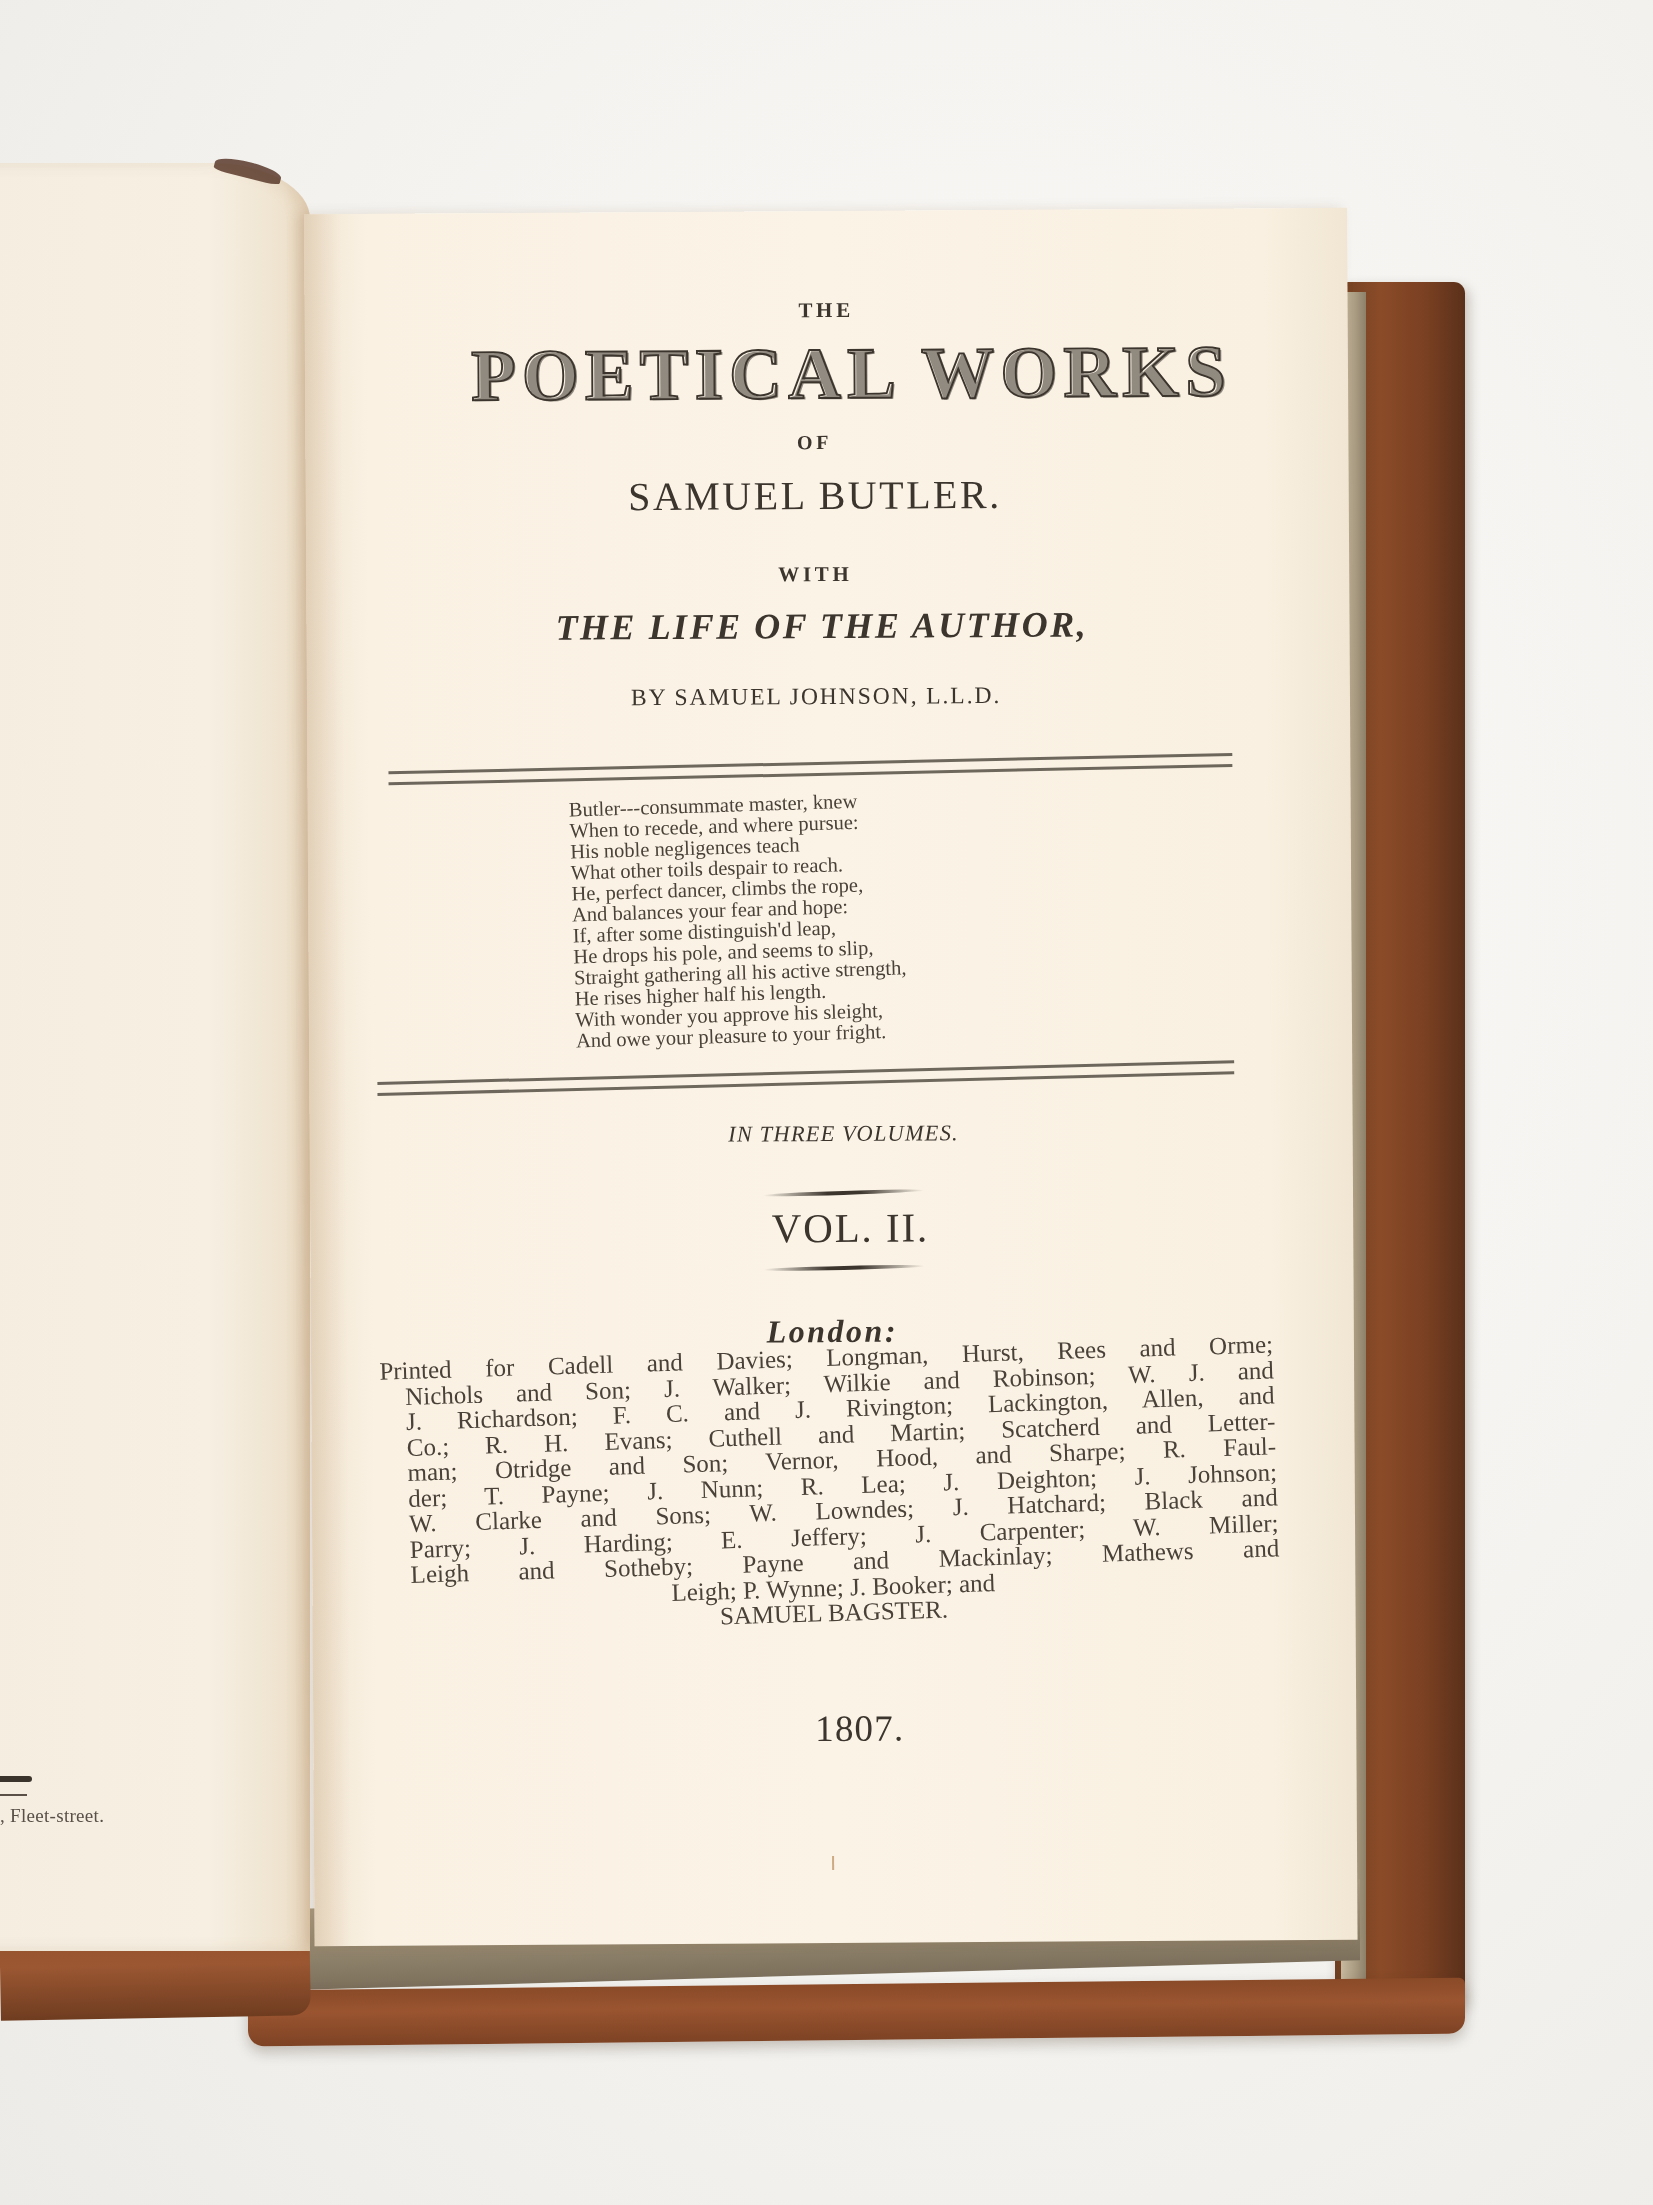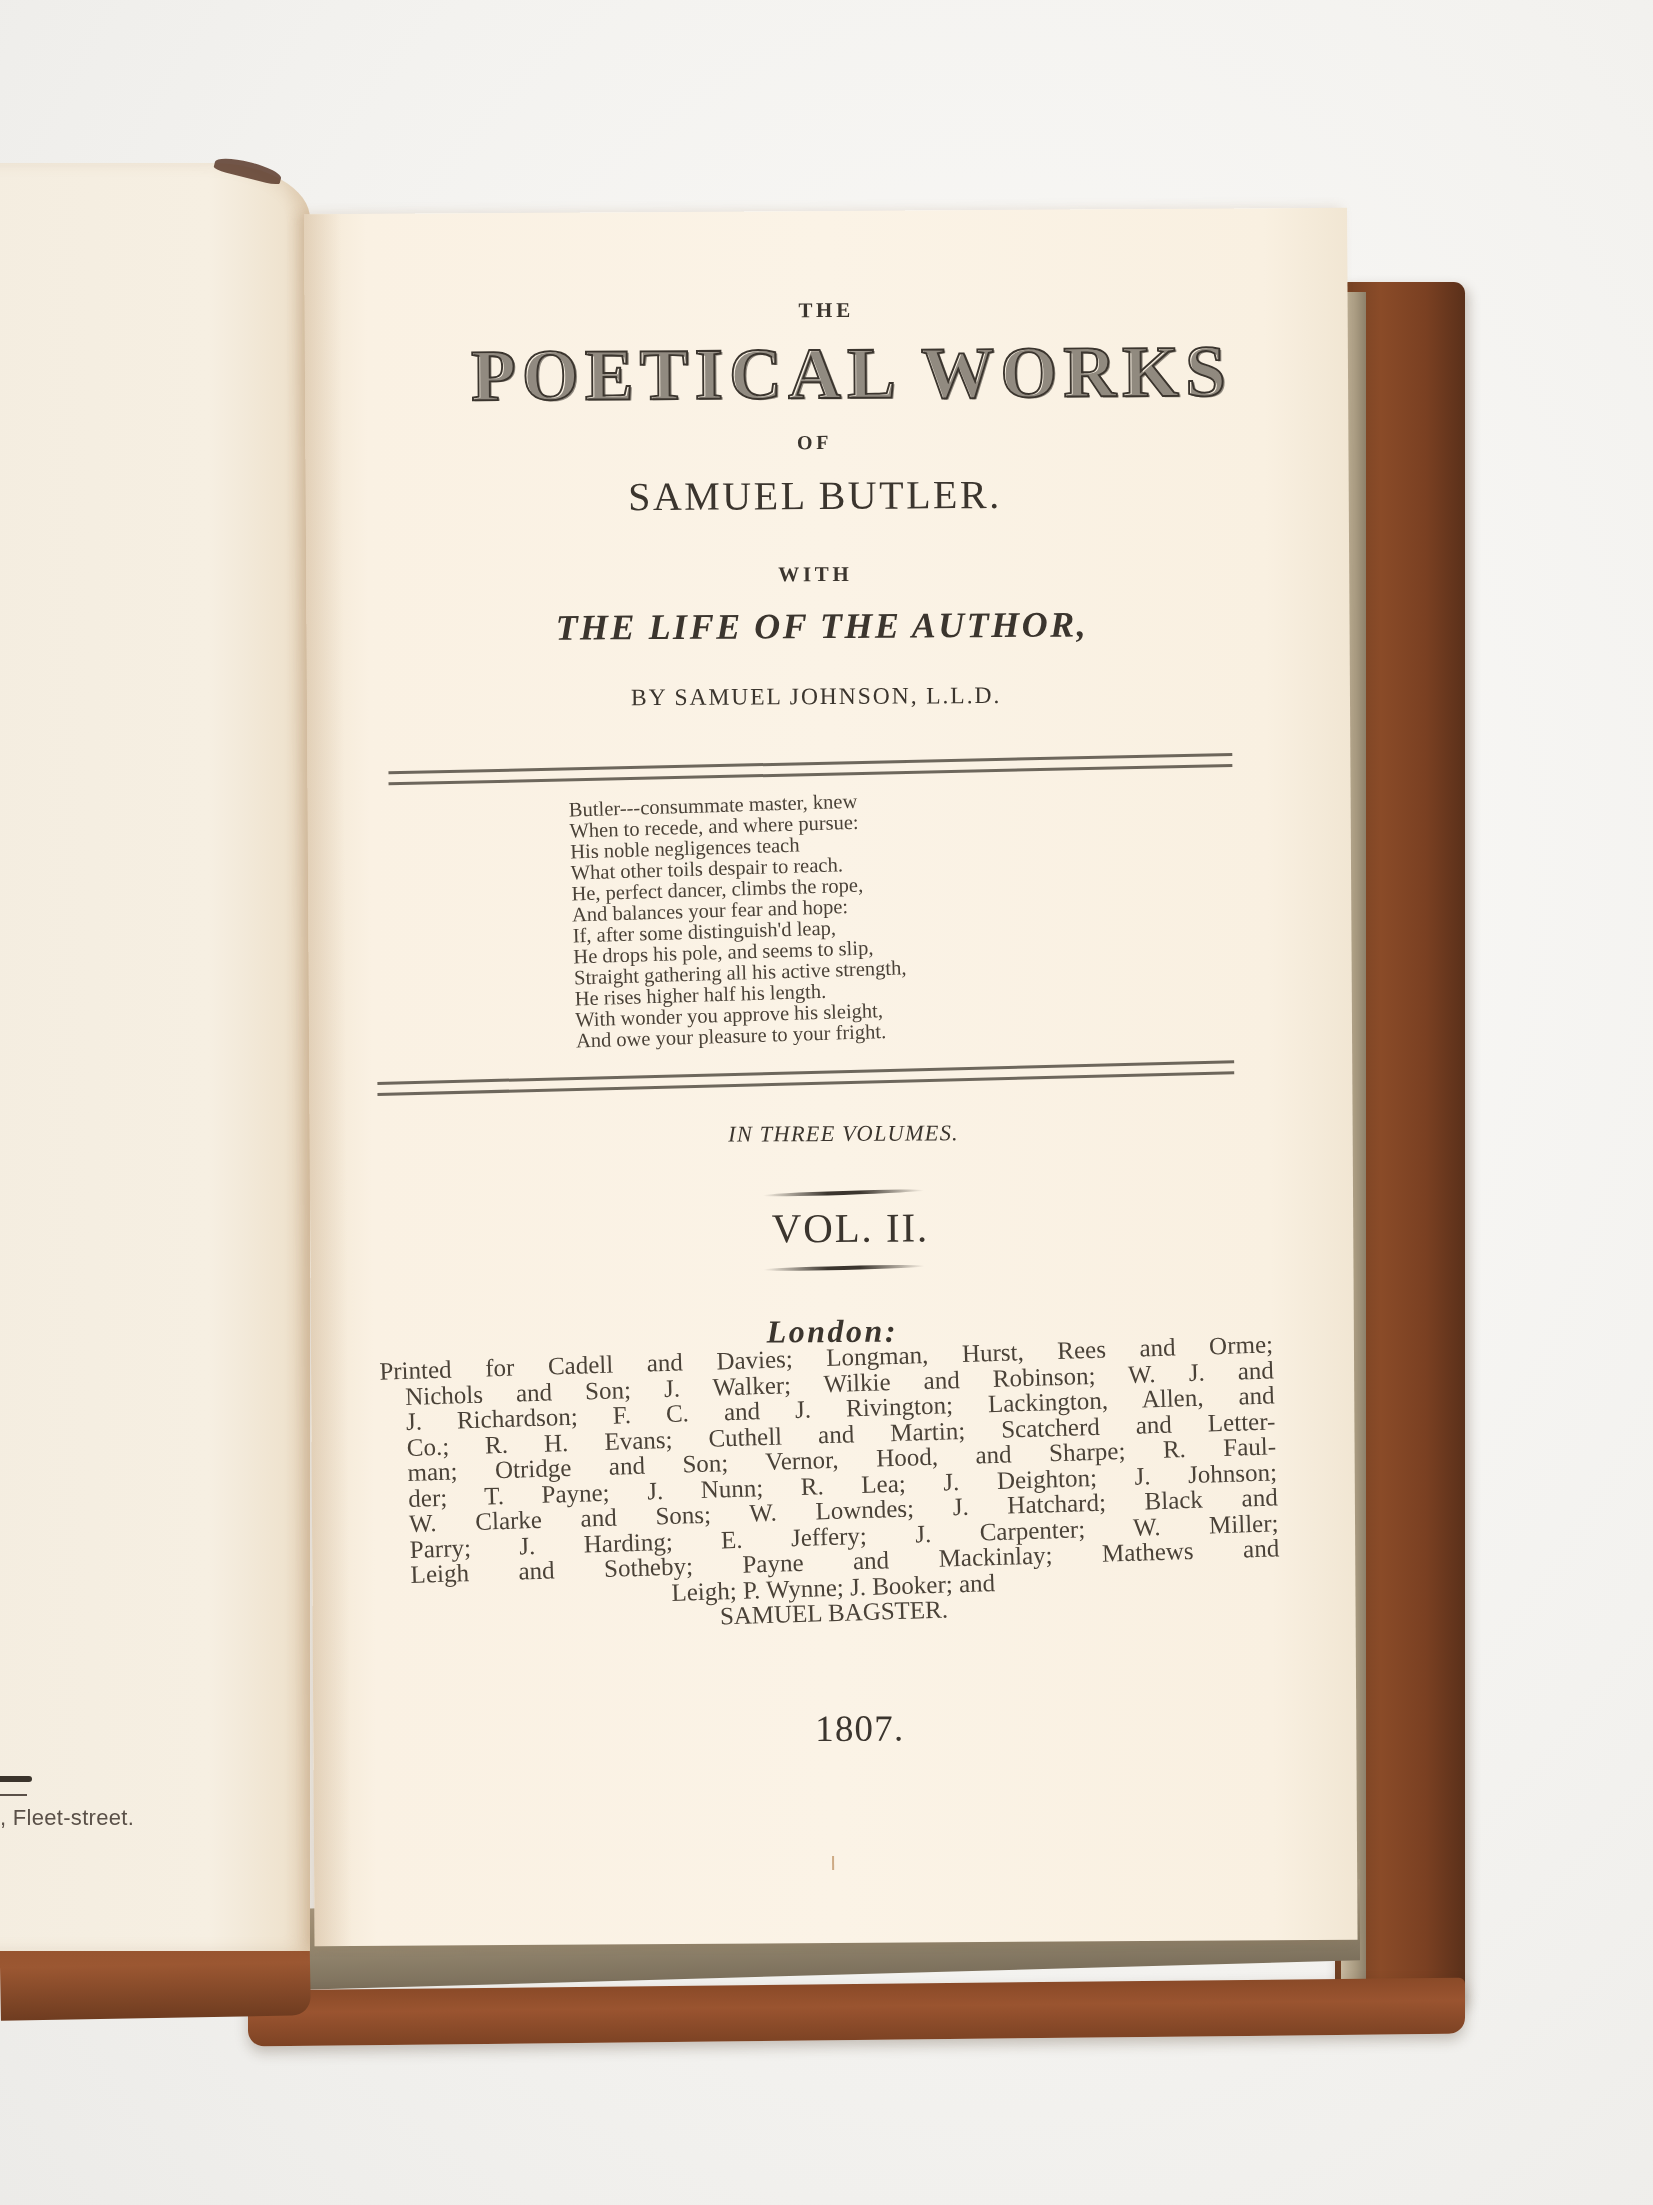--- a/index.html
+++ b/index.html
@@ -93,22 +93,22 @@
       height: 16px;
       background: #5a3a2a;
       border-radius: 50% 50% 20% 20%;
       opacity: 0.85;
       transform: rotate(14deg);
     }
     .left-imprint {
       position: absolute;
       left: 25px;
       top: 1642px;
-      font-family: Liberation Sans, sans-serif;
-      font-size: 22px;
+      font-family: Liberation Serif, serif;
+      font-size: 19px;
       color: #5a5048;
       letter-spacing: 0.3px;
     }
     .left-rule-thick {
       position: absolute;
       left: 25px;
       top: 1613px;
       width: 32px;
       height: 5.6px;
       background: #3b342c;

